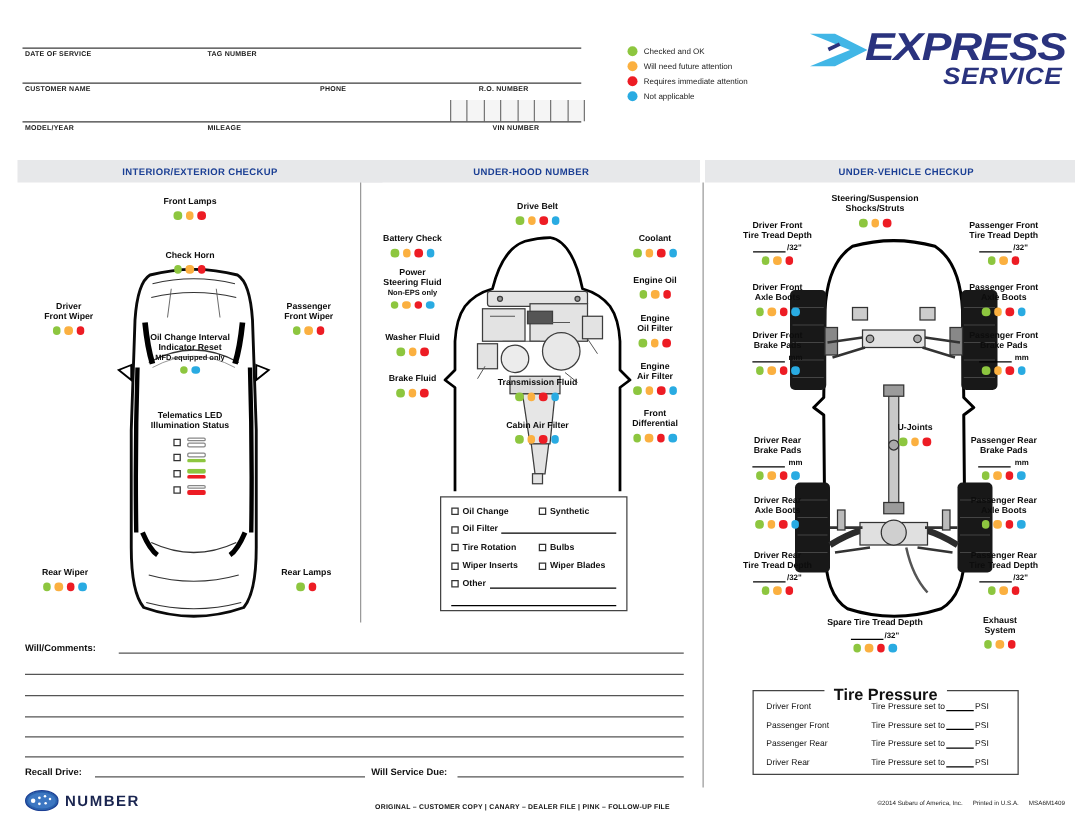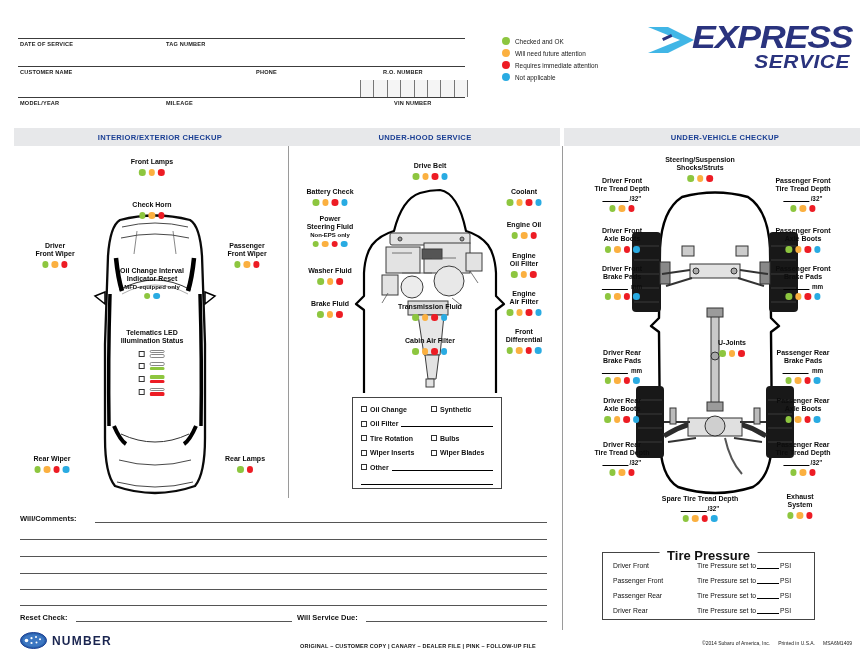--- a/index.html
+++ b/index.html
@@ -95,21 +95,21 @@
   <svg width="50" height="32" viewBox="0 0 50 32" style="position:absolute;left:0;top:2px">
     <polygon points="2,3 22,3 48,16 34,16" fill="#41b6e6"></polygon>
     <polygon points="34,16 48,16 22,29 2,29" fill="#41b6e6"></polygon>
     <rect x="16" y="12" width="10" height="3" fill="#2a337e" transform="rotate(-25 21 13)"></rect>
   </svg>
   <div class="xword">EXPRESS</div>
   <div class="xsub">SERVICE</div>
 </div>
 
 <div class="colhead" style="left:14px;width:292px">INTERIOR/EXTERIOR CHECKUP</div>
-<div class="colhead" style="left:290px;width:270px">UNDER-HOOD SERVICE</div>
+<div class="colhead" style="left:290px;width:270px">UNDER-HOOD NUMBER</div>
 <div class="colhead" style="left:564px;width:322px">UNDER-VEHICLE CHECKUP</div>
 <div class="vline" style="left:288px;top:146px;height:352px"></div>
 <div class="vline" style="left:562px;top:146px;height:484px"></div>
 
 <svg class="abs" style="left:92px;top:194px" width="126" height="314" viewBox="0 0 126 314">
   <path d="M28,26 Q63,17 98,26 Q108,32 110,62 L113,150 L113,244 Q113,280 103,292 Q63,306 23,292 Q13,280 13,244 L13,150 L16,62 Q18,32 28,26 Z" fill="#fff" stroke="#0a0a0a" stroke-width="2.3"></path>
   <path d="M30,33 Q63,25 96,33" fill="none" stroke="#333" stroke-width=".9"></path>
   <path d="M29,44 Q63,36 97,44" fill="none" stroke="#333" stroke-width=".9"></path>
   <path d="M45,37 L42,60 M81,37 L84,60" fill="none" stroke="#555" stroke-width=".7"></path>
   <path d="M27,96 Q63,76 99,96" fill="none" stroke="#333" stroke-width="1"></path>
@@ -660,21 +660,21 @@
 </div>
 
 <div class="noteslabel" style="left:20px;top:514px">Will/Comments:</div>
 <div class="thinline" style="left:95px;top:522px;width:452px"></div>
 <div class="thinline" style="left:20px;top:539px;width:527px"></div>
 <div class="thinline" style="left:20px;top:556px;width:527px"></div>
 <div class="thinline" style="left:20px;top:573px;width:527px"></div>
 <div class="thinline" style="left:20px;top:589px;width:527px"></div>
 <div class="thinline" style="left:20px;top:605px;width:527px"></div>
 
-<div class="noteslabel" style="left:20px;top:613px">Reset Check:</div>
+<div class="noteslabel" style="left:20px;top:613px">Recall Drive:</div>
 <div class="thinline" style="left:76px;top:621px;width:216px"></div>
 <div class="noteslabel" style="left:297px;top:613px">Will Service Due:</div>
 <div class="thinline" style="left:366px;top:621px;width:181px"></div>
 
 <div class="abs" style="left:20px;top:632px;display:flex;align-items:center;gap:5px">
   <svg width="27" height="17" viewBox="0 0 27 17">
     <ellipse cx="13.5" cy="8.5" rx="13" ry="8" fill="#2a62ad" stroke="#1c3f94" stroke-width="1"></ellipse>
     <ellipse cx="13.5" cy="8.5" rx="11" ry="6.3" fill="#3d77c2"></ellipse>
     <circle cx="6.5" cy="8.5" r="1.8" fill="#fff"></circle>
     <circle cx="11.5" cy="6.2" r="1.1" fill="#fff"></circle>

